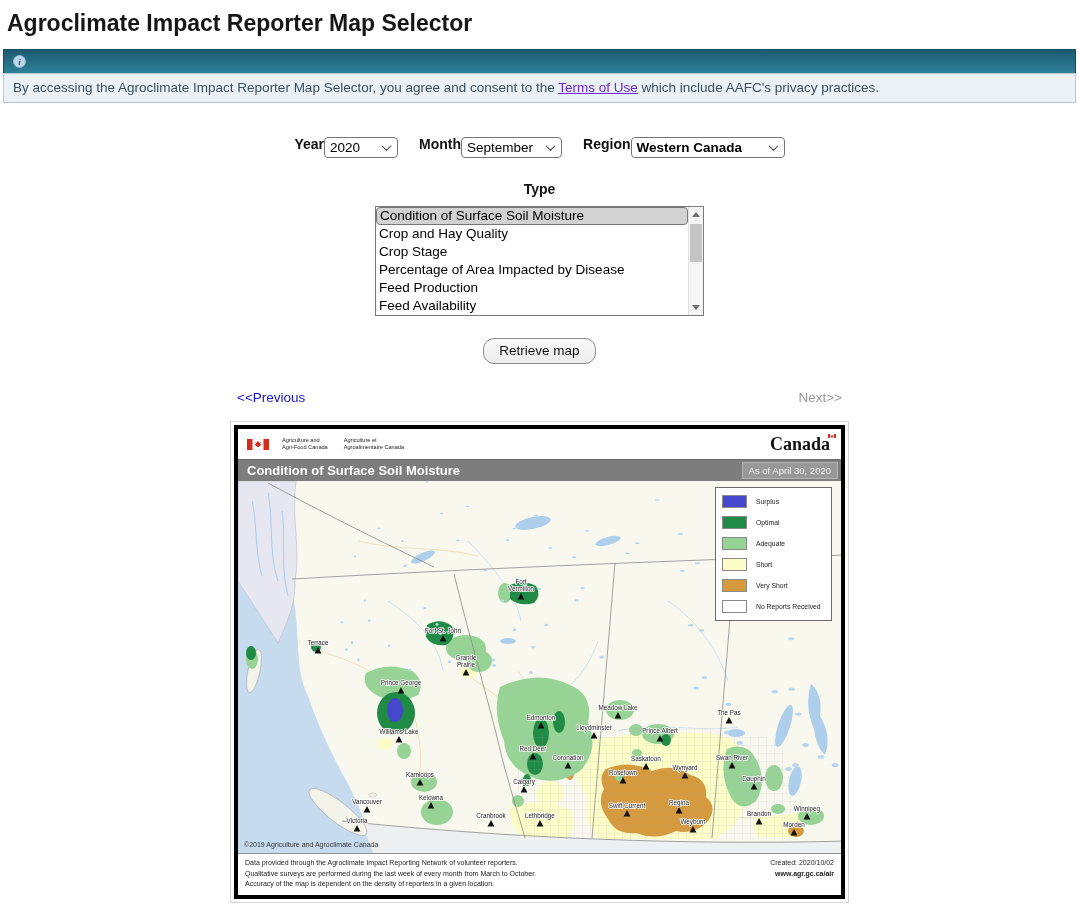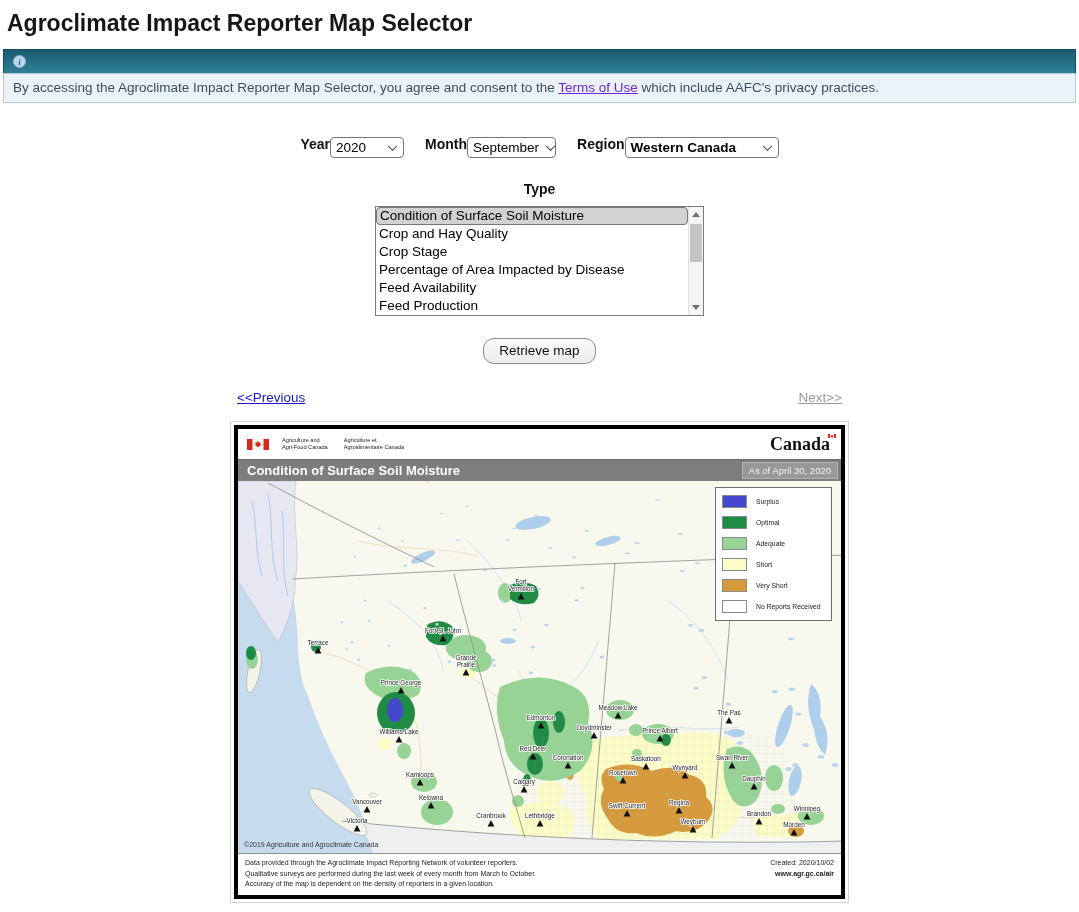--- a/index.html
+++ b/index.html
@@ -74,21 +74,21 @@
   .sel .val { flex: 1; text-align: left; white-space: nowrap; }
   .chev {
     width: 7px; height: 7px;
     border-right: 1.7px solid #3c3c3c;
     border-bottom: 1.7px solid #3c3c3c;
     transform: rotate(45deg) translate(-1px,-1px);
     margin-left: 8px;
     flex: none;
   }
   .sel.w-year { width: 74px; }
-  .sel.w-month { width: 89px; }
+  .sel.w-month { width: 101px; }
   .sel.w-region { width: 154px; font-weight: bold; }
 
   .type-label { display:block; font-weight: bold; font-size: 14px; margin: 22px 0 9px 0; color:#111; }
   .listbox {
     width: 329px;
     height: 110px;
     margin: 0 auto;
     border: 1px solid #7a7a7a;
     background: #fff;
     position: relative;
@@ -132,21 +132,21 @@
 
   
   .navrow {
     width: 619px;
     margin: 26px auto 0 auto;
     display: flex;
     justify-content: space-between;
     font-size: 13.5px;
     padding: 0 7px;
   }
-  .navrow a { text-decoration: underline; cursor: pointer; }
+  .navrow a { cursor: pointer; }
   .navrow .prev { color: #1515c4; }
   .navrow .next { color: #9a9a9a; }
 
   
   .map-frame {
     width: 619px;
     margin: 16px auto 6px auto;
     border: 1px solid #d4d4d4;
     padding: 3px;
   }
@@ -273,22 +273,22 @@
     </div>
   </div>
 
   <span class="type-label">Type</span>
   <div class="listbox">
     <div class="lb-opts" id="type-options">
         <div class="lb-opt sel">Condition of Surface Soil Moisture</div>
         <div class="lb-opt">Crop and Hay Quality</div>
         <div class="lb-opt">Crop Stage</div>
         <div class="lb-opt">Percentage of Area Impacted by Disease</div>
+        <div class="lb-opt">Feed Production</div>
         <div class="lb-opt">Feed Availability</div>
-        <div class="lb-opt">Feed Production</div>
       </div>
     <div class="sb">
       <div class="sb-btn up">
           <span class="tri-up"></span>
         </div>
       <div class="sb-thumb"></div>
       <div class="sb-btn down">
           <span class="tri-down"></span>
         </div>
     </div>

